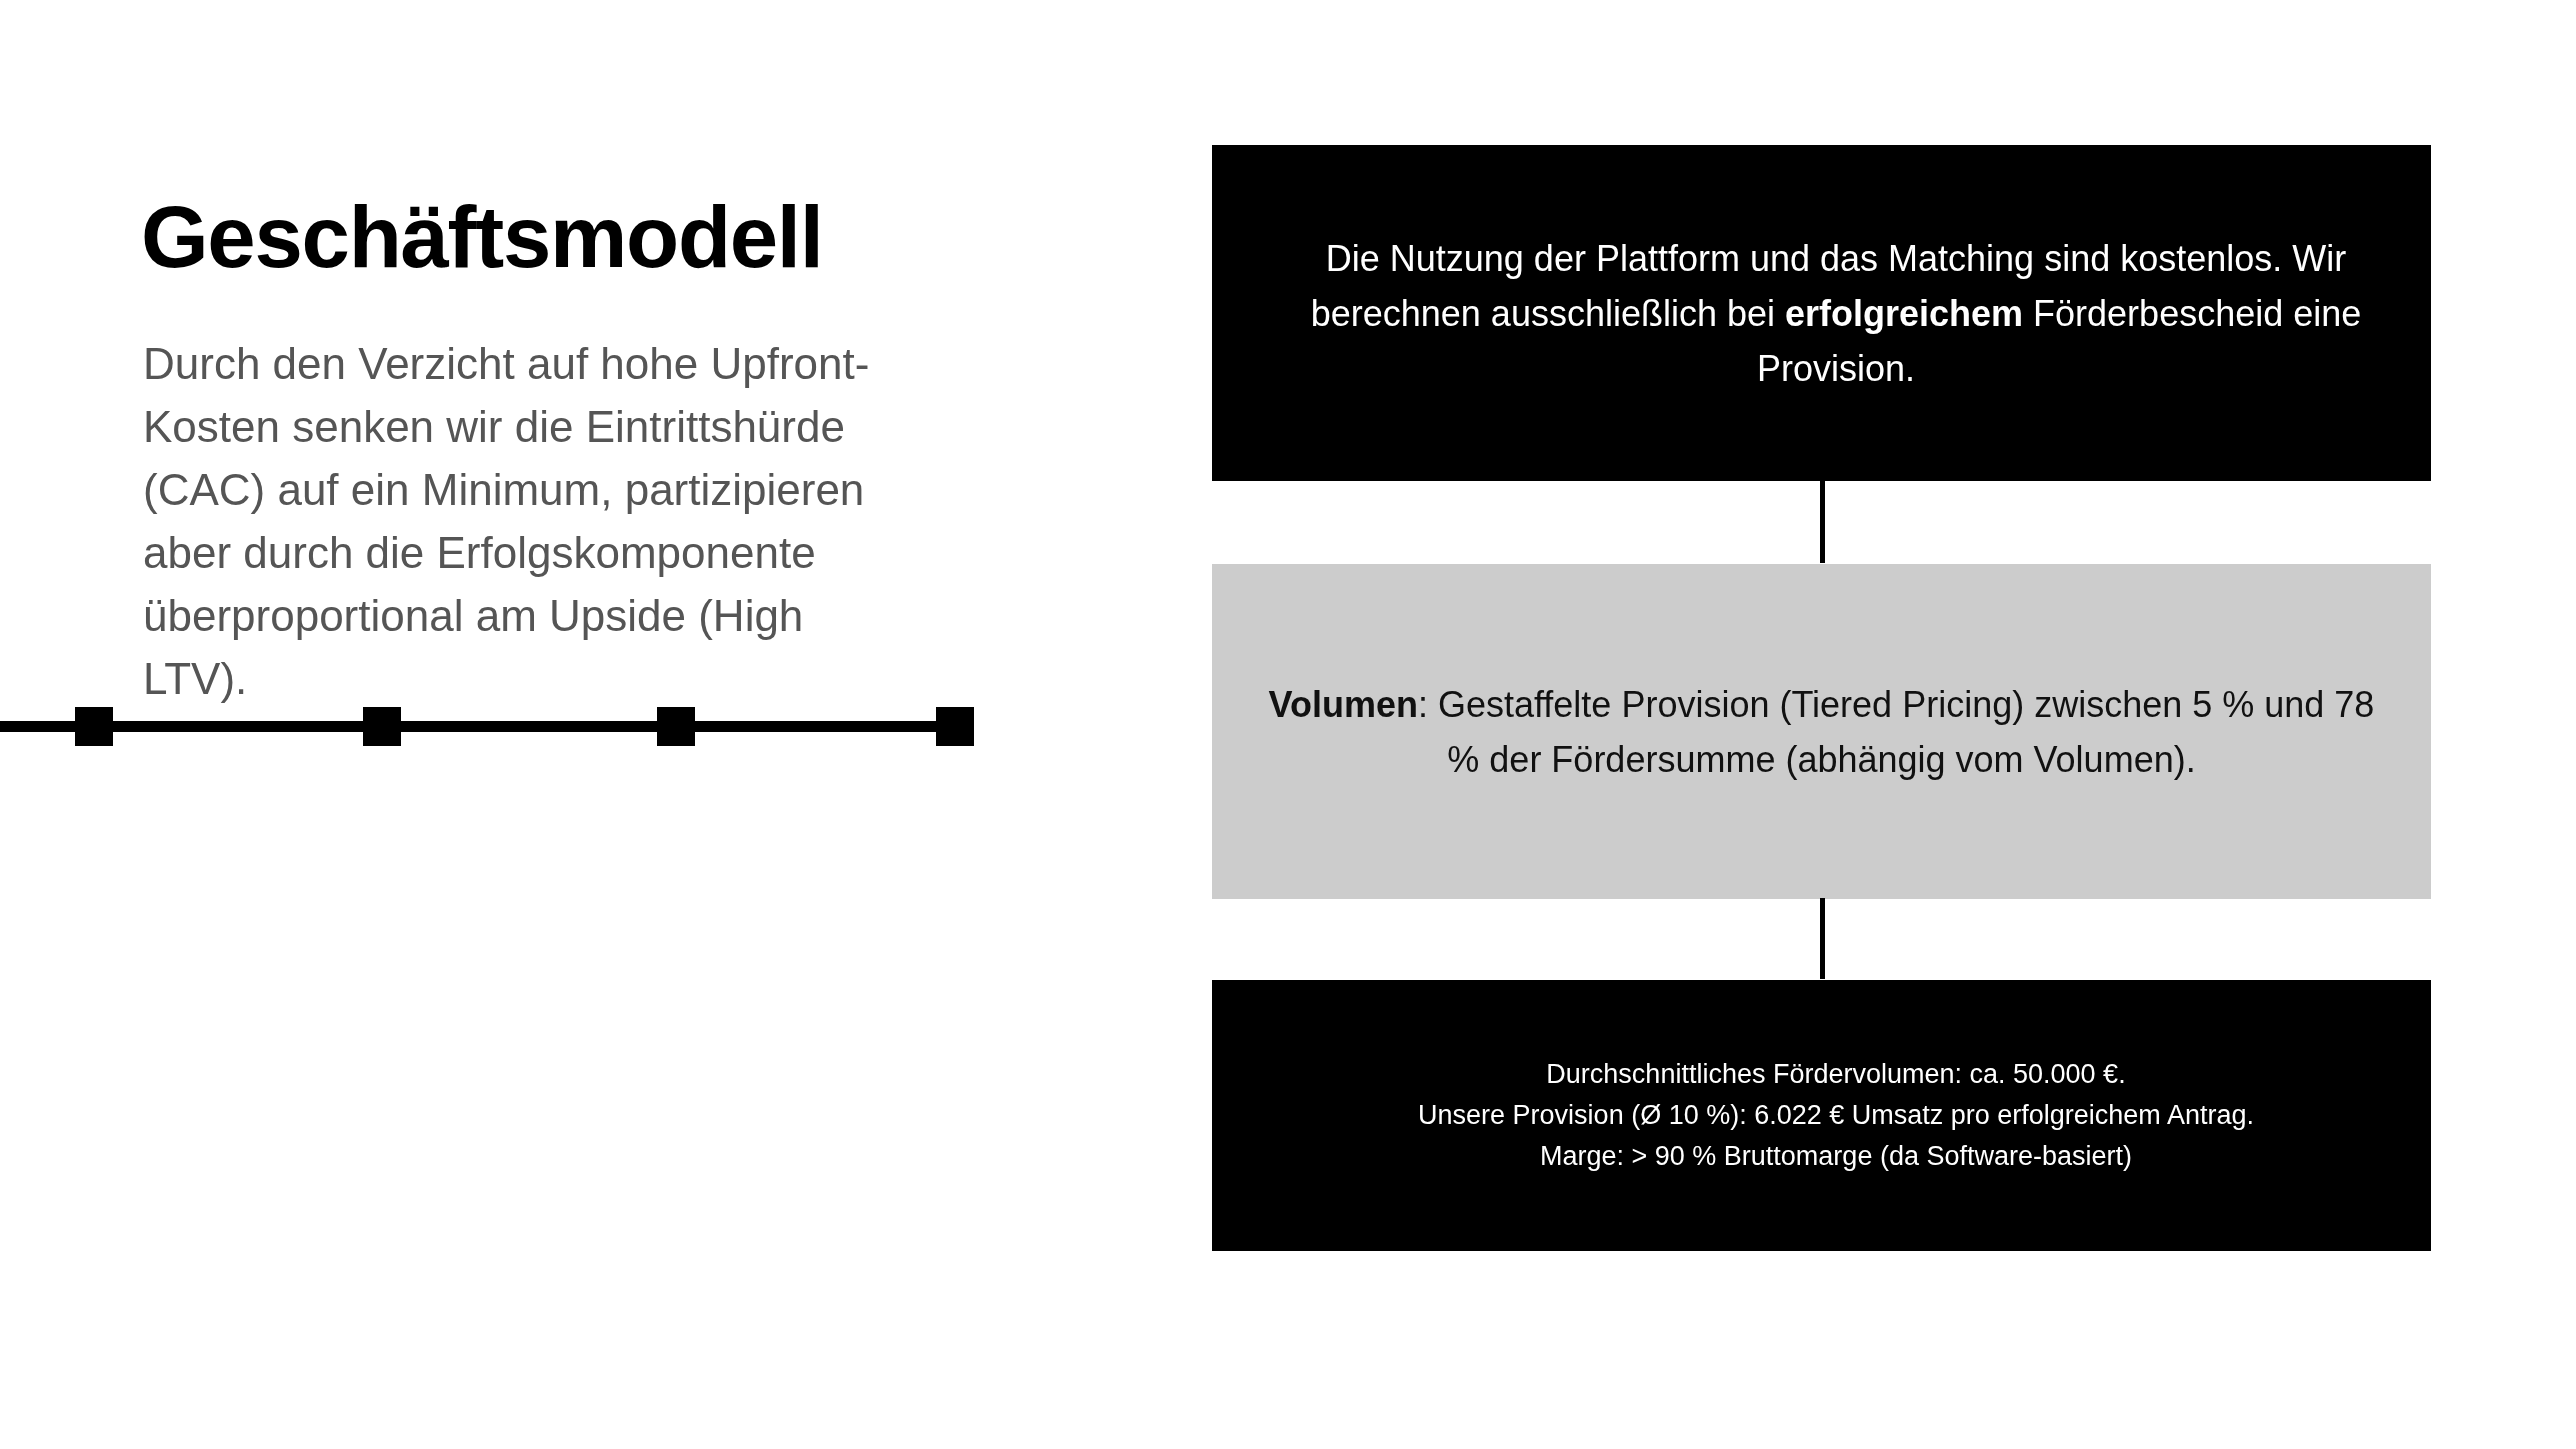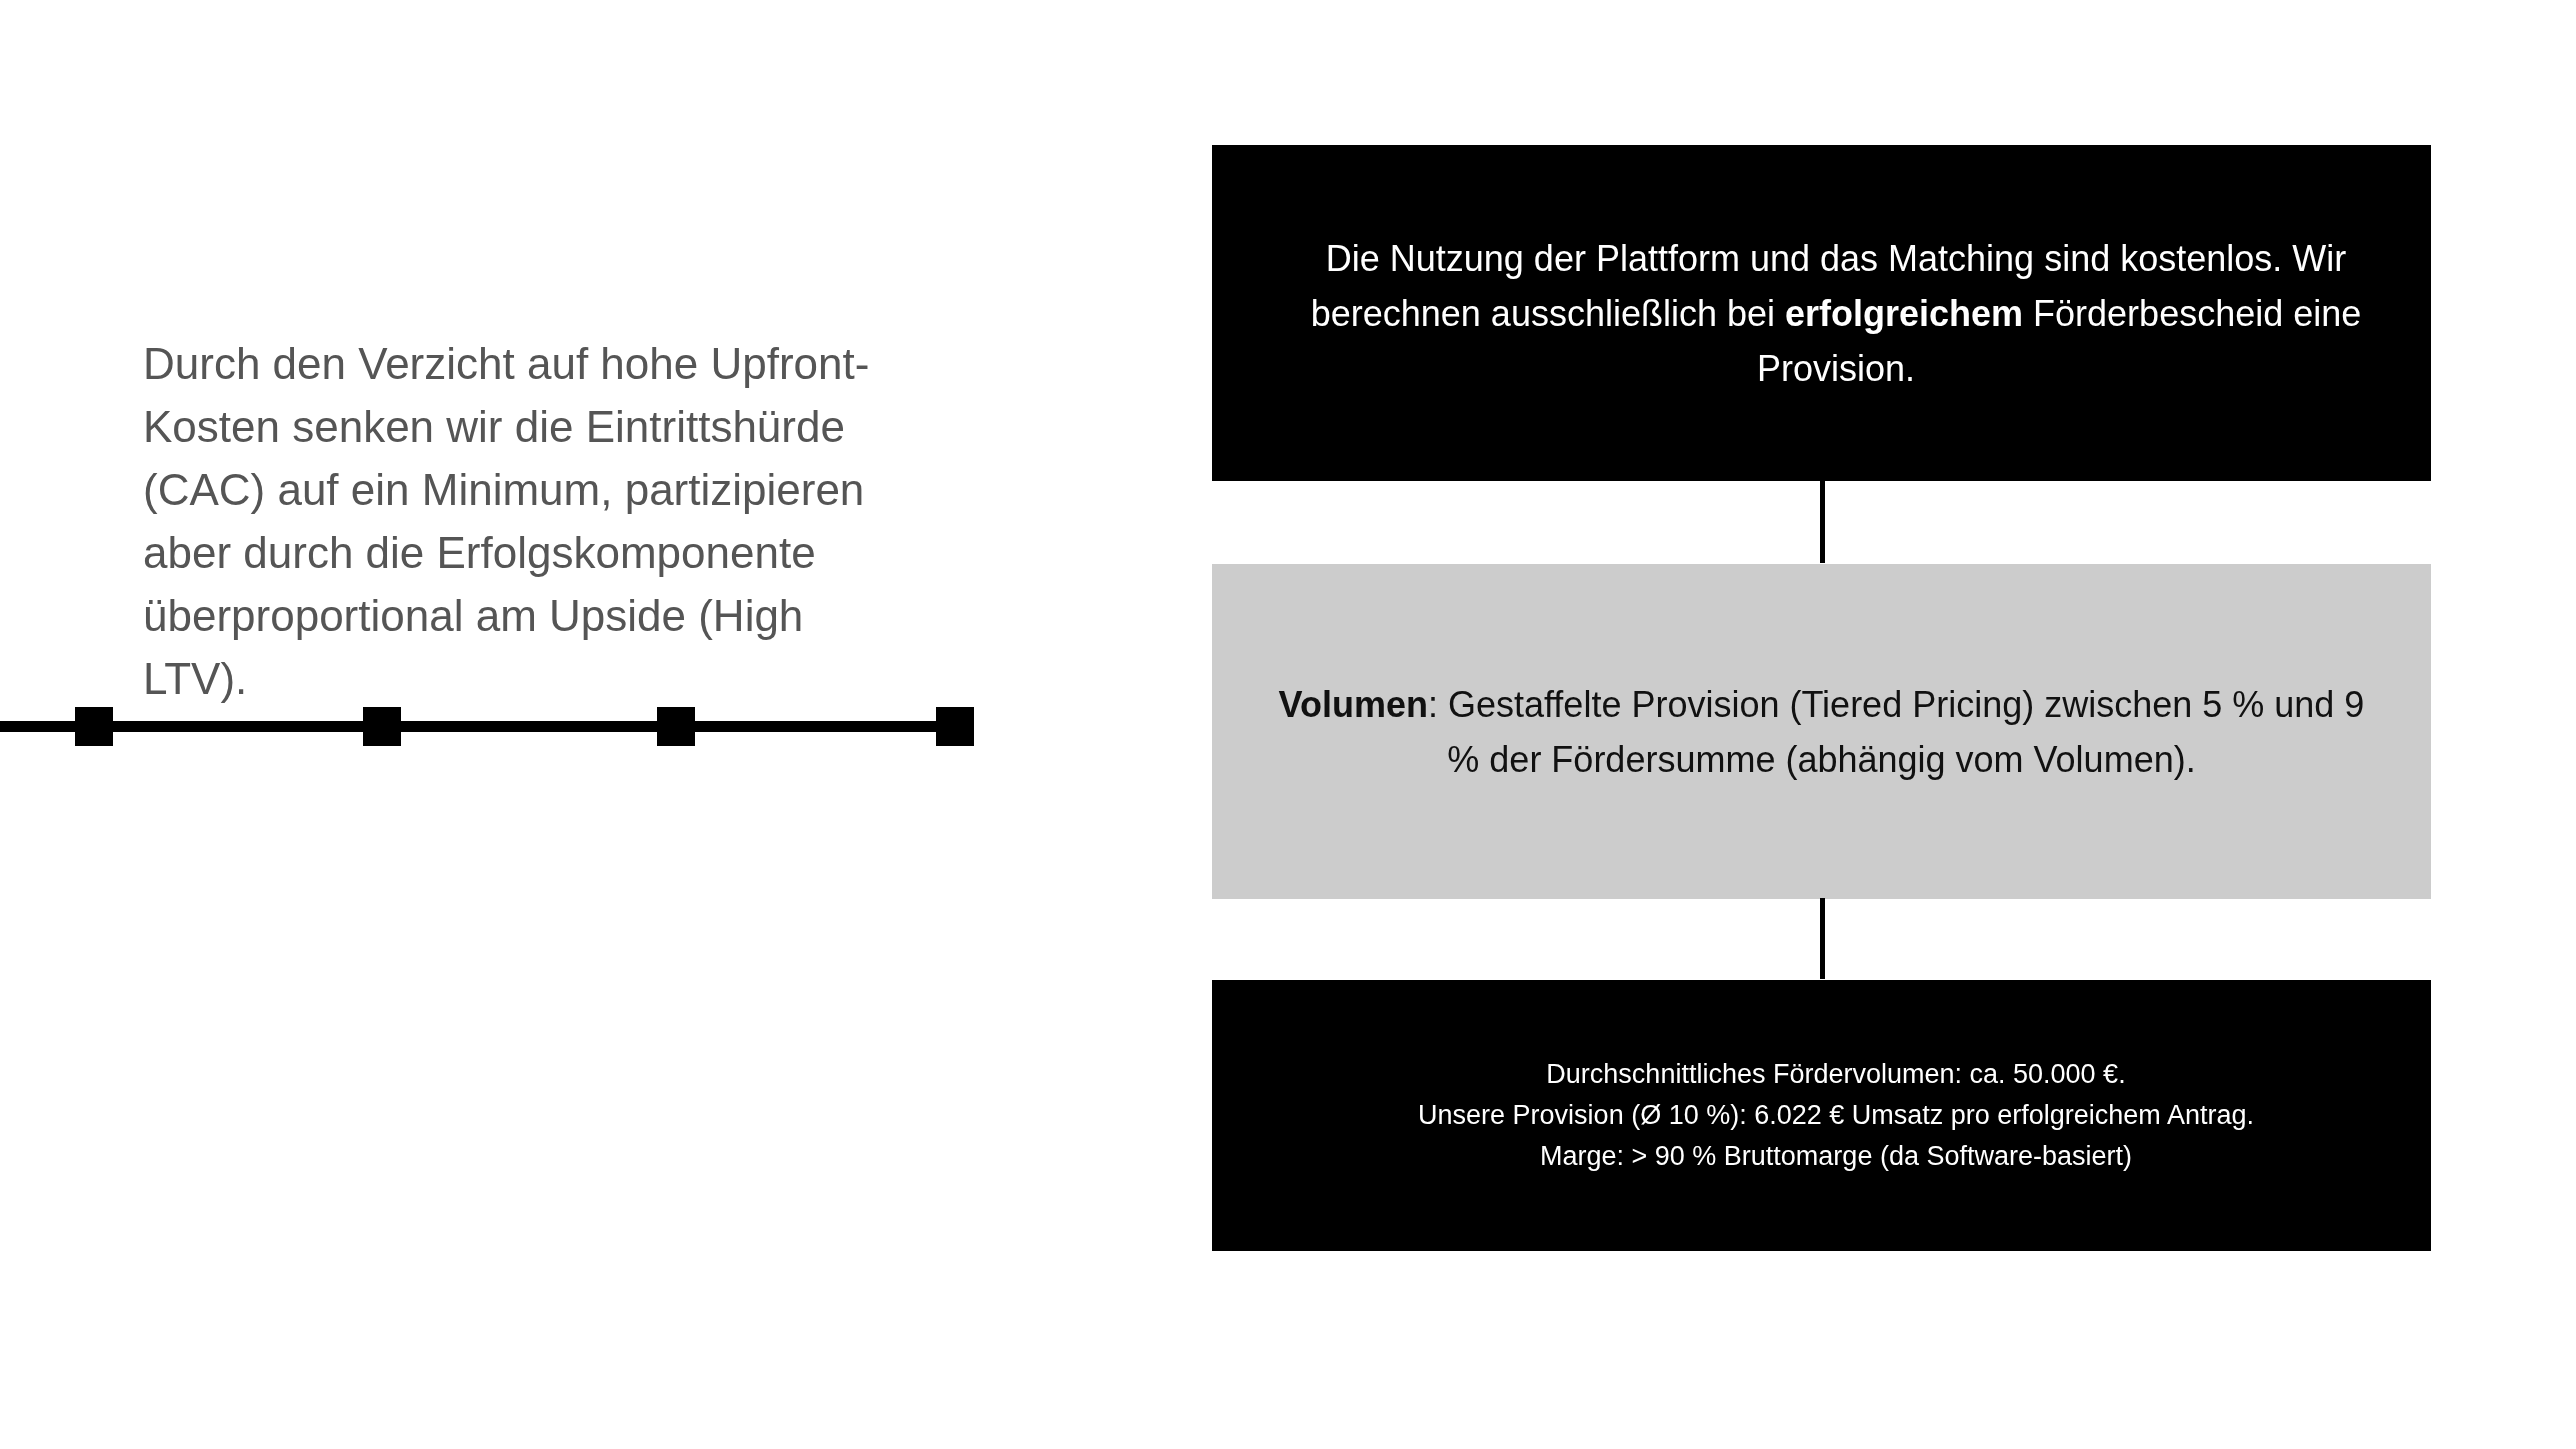--- a/index.html
+++ b/index.html
@@ -158,20 +158,21 @@
 
   .econ-line { display: block; }
 </style>
 </head>
 <body>
 
 <div class="slide">
 
   <div class="left-col">
 
+    <h1 class="page-title">Geschäftsmodell</h1>
 
     <p class="intro-paragraph">Durch den Verzicht auf hohe Upfront-Kosten senken wir die Eintrittshürde (CAC) auf ein Minimum, partizipieren aber durch die Erfolgskomponente überproportional am Upside (High LTV).</p>
 
     <div class="deco-rule">
       <div class="rule-line"></div>
       <div class="rule-node n1"></div>
       <div class="rule-node n2"></div>
       <div class="rule-node n3"></div>
       <div class="rule-node n4"></div>
     </div>
@@ -183,21 +184,21 @@
     <div class="flow-box dark box-revenue-model">
       <div class="box-text">
         <span>Die Nutzung der Plattform und das Matching sind kostenlos. Wir berechnen ausschließlich bei </span><b class="strong">erfolgreichem</b><span> Förderbescheid eine Provision.</span>
       </div>
     </div>
 
     <div class="connector c1"></div>
 
     <div class="flow-box light box-pricing">
       <div class="box-text">
-        <b class="strong">Volumen</b><span>: Gestaffelte Provision (Tiered Pricing) zwischen 5 % und 9 % der Fördersumme (abhängig vom Volumen).</span>
+        <b class="strong">Volumen</b><span>: Gestaffelte Provision (Tiered Pricing) zwischen 5 % und 78 % der Fördersumme (abhängig vom Volumen).</span>
       </div>
     </div>
 
     <div class="connector c2"></div>
 
     <div class="flow-box dark box-unit-economics">
       <div class="box-text">
         <span class="econ-line">Durchschnittliches Fördervolumen: ca. 50.000 €.</span>
         <span class="econ-line">Unsere Provision (Ø 10 %): 6.022 € Umsatz pro erfolgreichem Antrag.</span>
         <span class="econ-line">Marge: &gt; 90 % Bruttomarge (da Software-basiert)</span>

